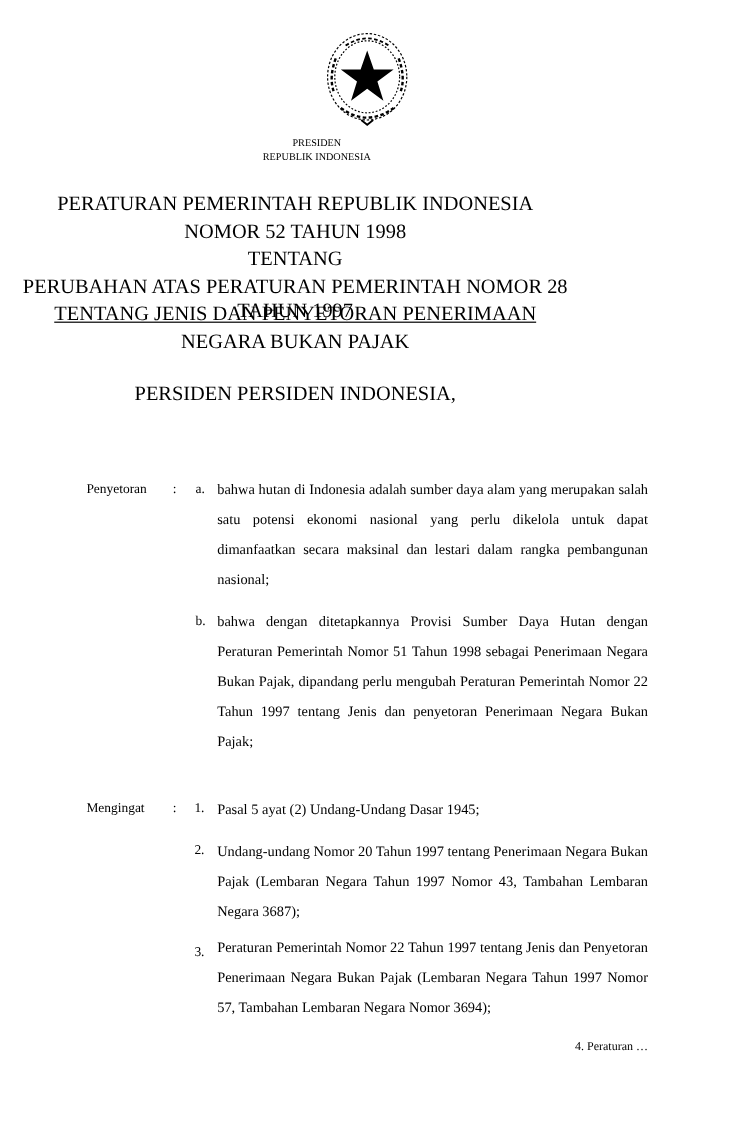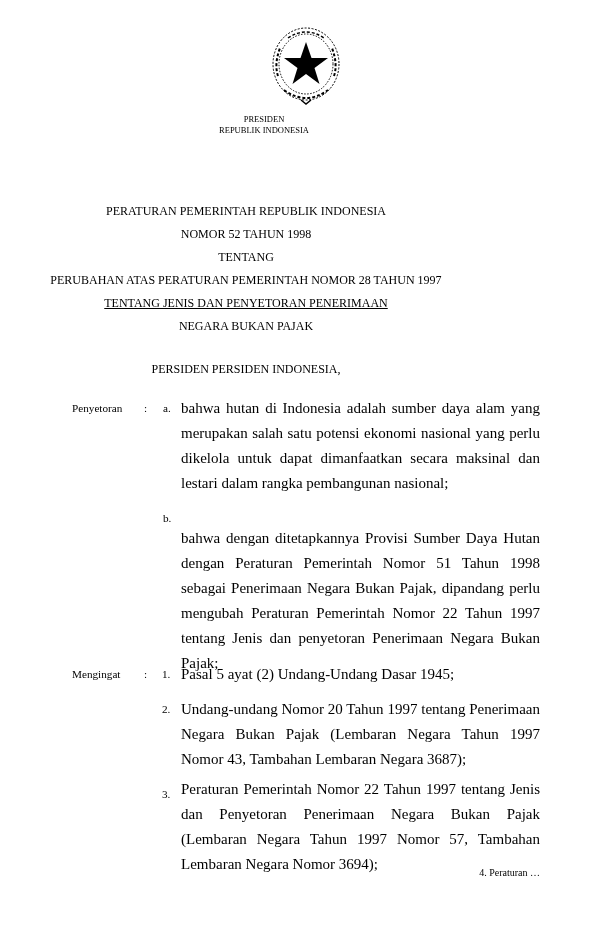--- a/index.html
+++ b/index.html
@@ -1,24 +1,24 @@
 <!DOCTYPE html>
 <html><head>
 <meta charset="utf-8">
 <style>
   html, body { margin:0; padding:0; background:#ffffff; }
   body { width:612px; height:936px; position:relative; overflow:hidden;
          font-family:"Liberation Serif", "DejaVu Serif", serif; color:#000; }
   .emblem { position:absolute; left:268px; top:24px; width:76px; height:88px; }
   .hdr { position:absolute; left:0; width:528px; text-align:center; font-size:8.5px; line-height:11px; }
-  .title { position:absolute; left:0; width:492px; text-align:center; font-size:12px;margin-top:44px; }
+  .title { position:absolute; left:0; width:492px; text-align:center; font-size:17px; }
   .row-label { position:absolute; left:72px; font-size:11.2px; }
   .colon { position:absolute; left:144px; font-size:11.2px; }
   .marker { position:absolute; font-size:11.2px; }
-  .para { position:absolute; left:181px; width:359px; font-size:15px; line-height:25px; text-align:justify; }
+  .para { position:absolute; left:181px; width:359px; font-size:12px; line-height:25px; text-align:justify; }
   .para.last-left { text-align:left; }
   .footer { position:absolute; right:72px; font-size:10px; }
 </style>
 </head>
 <body>
 
 <div class="emblem">
   <svg width="76" height="88" viewBox="0 0 76 88">
     <g fill="none" stroke="#000" stroke-width="1">
       <ellipse cx="38" cy="40" rx="33" ry="36" stroke-dasharray="2 1.5"></ellipse>
@@ -44,21 +44,21 @@
 <div class="title" style="top:275px;">NEGARA BUKAN PAJAK</div>
 <div class="title" style="top:318px;">PERSIDEN PERSIDEN INDONESIA,</div>
 
 <div class="row-label" style="top:402px;">Penyetoran</div>
 <div class="colon" style="top:402px;">:</div>
 
 <div class="marker" style="left:163px; top:402px;">a.</div>
 <div class="para" style="top:396px;">bahwa hutan di Indonesia adalah sumber daya alam yang merupakan salah satu potensi ekonomi nasional yang perlu dikelola untuk dapat dimanfaatkan secara maksinal dan lestari dalam rangka pembangunan nasional;</div>
 
 <div class="marker" style="left:163px; top:512px;">b.</div>
-<div class="para" style="top:526px;">bahwa dengan ditetapkannya Provisi Sumber Daya Hutan dengan Peraturan Pemerintah Nomor 51 Tahun 1998 sebagai Penerimaan Negara Bukan Pajak, dipandang perlu mengubah Peraturan Pemerintah Nomor 22 Tahun 1997 tentang Jenis dan penyetoran Penerimaan Negara Bukan Pajak;</div>
+<div class="para" style="top:506px;">bahwa dengan ditetapkannya Provisi Sumber Daya Hutan dengan Peraturan Pemerintah Nomor 51 Tahun 1998 sebagai Penerimaan Negara Bukan Pajak, dipandang perlu mengubah Peraturan Pemerintah Nomor 22 Tahun 1997 tentang Jenis dan penyetoran Penerimaan Negara Bukan Pajak;</div>
 
 <div class="row-label" style="top:668px;">Mengingat</div>
 <div class="colon" style="top:668px;">:</div>
 
 <div class="marker" style="left:162px; top:668px;">1.</div>
 <div class="para last-left" style="top:662px;">Pasal 5 ayat (2) Undang-Undang Dasar 1945;</div>
 
 <div class="marker" style="left:162px; top:703px;">2.</div>
 <div class="para" style="top:697px;">Undang-undang Nomor 20 Tahun 1997 tentang Penerimaan Negara Bukan Pajak (Lembaran Negara Tahun 1997 Nomor 43, Tambahan Lembaran Negara 3687);</div>
 

